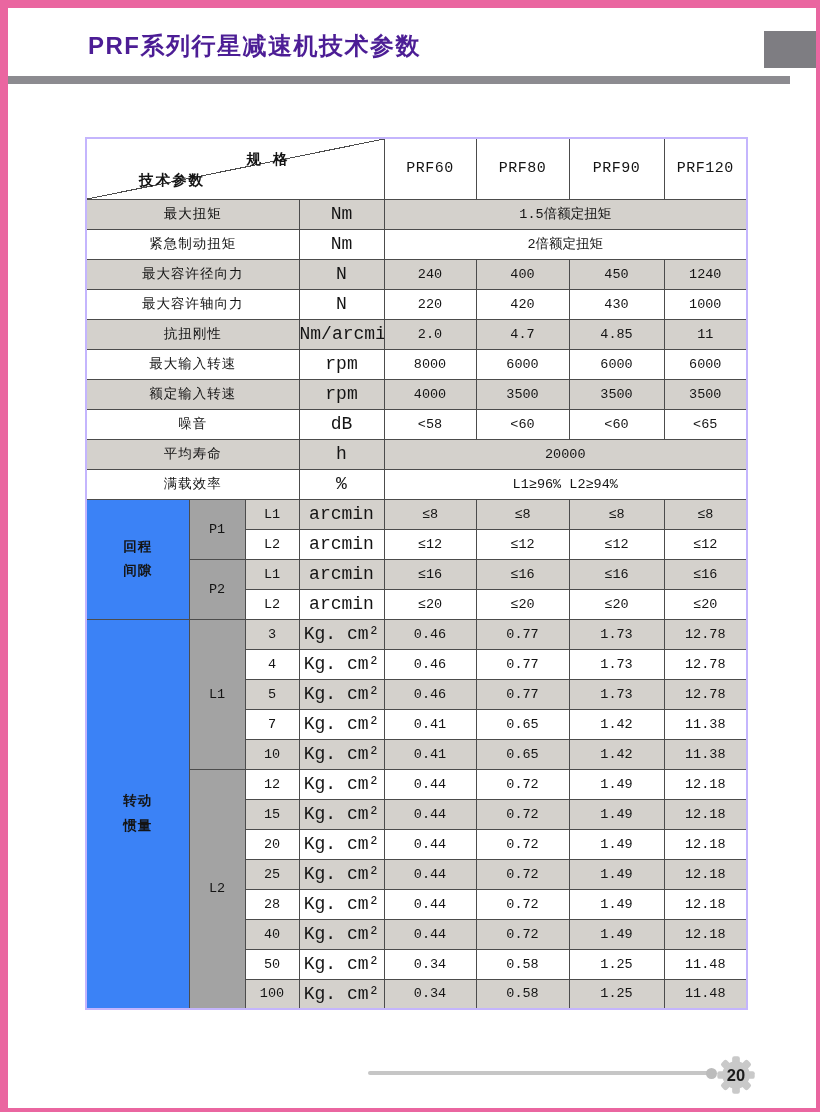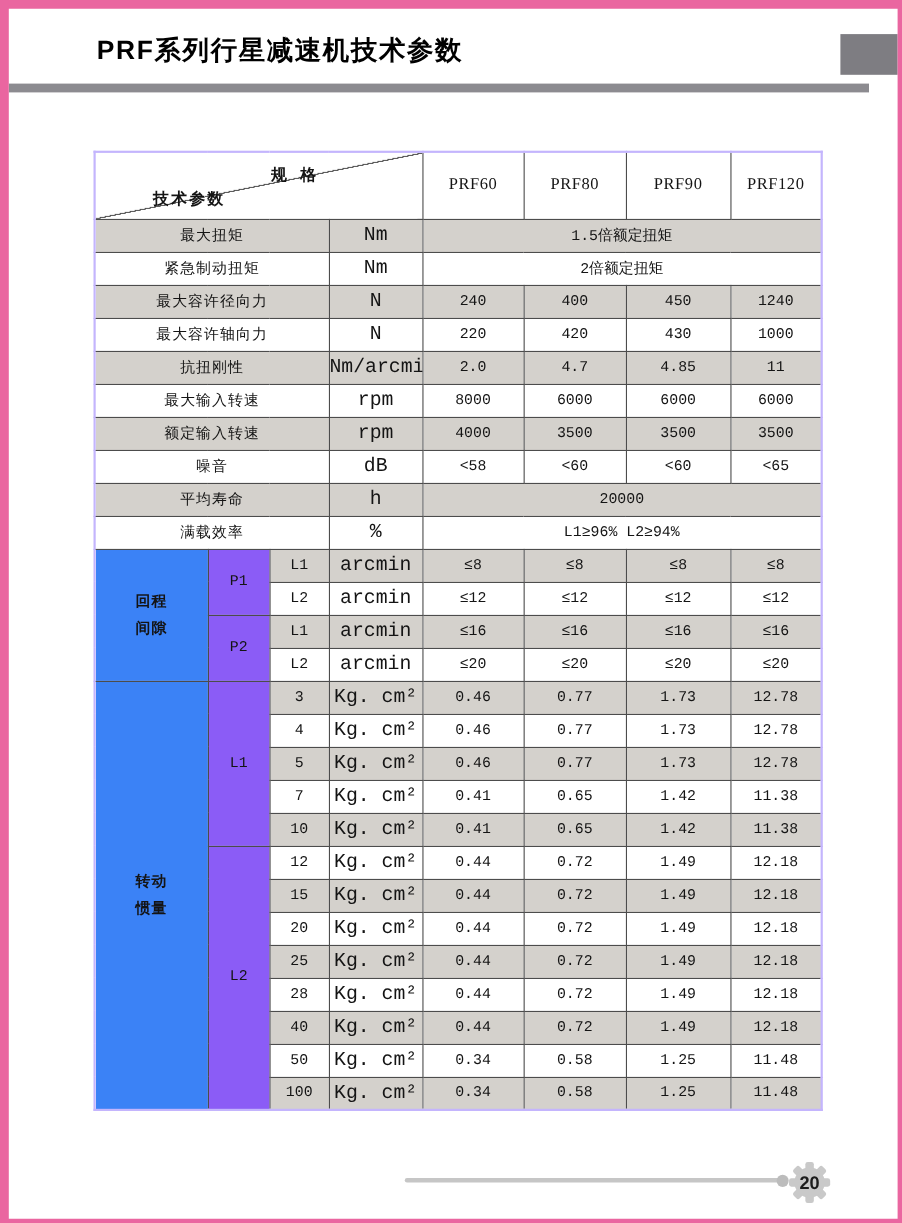--- a/index.html
+++ b/index.html
@@ -2,44 +2,44 @@
 <html><head>
 <meta charset="utf-8">
 <style>
   html,body{margin:0;padding:0;background:#ffffff;}
   .page{position:relative;width:820px;height:1112px;background:#ffffff;overflow:hidden;
         font-family:"Liberation Sans","DejaVu Sans",sans-serif;color:#141414;}
   .frame{position:absolute;inset:0;border:8px solid #ea66a0;border-right-width:4px;
          border-bottom-width:4px;pointer-events:none;z-index:9;}
   
   .title{position:absolute;left:88px;top:30px;margin:0;font-size:24px;font-weight:bold;
-         letter-spacing:1.5px;color:#000000;white-space:nowrap;}
+         letter-spacing:1.5px;color:#4c1d95;white-space:nowrap;}
   .accent-square{position:absolute;left:764px;top:31px;width:52px;height:37px;background:#7e7d82;}
   .header-rule{position:absolute;left:8px;top:76px;width:782px;height:8px;background:#8c8b90;}
   
   table.spec{position:absolute;left:85px;top:137px;width:661px;border-collapse:collapse;
              table-layout:fixed;border:2px solid #c4b5fd;}
   table.spec td, table.spec th{border:1px solid #4c4c4c;padding:0;text-align:center;
              vertical-align:middle;overflow:hidden;}
   thead tr{height:61px;}
   tbody tr{height:30px;}
   col.c-section{width:103px}col.c-group{width:56px}col.c-item{width:54px}col.c-unit{width:85px}
   col.c-m1{width:92px}col.c-m2{width:93px}col.c-m3{width:95px}col.c-m4{width:83px}
   th.model{font-size:15px;font-weight:500;letter-spacing:0.5px;background:#fff;
-           font-family:Liberation Serif, serif;}
+           font-family:Liberation Mono, monospace;}
   td.diag{position:relative;background-image:linear-gradient(to bottom right,
            transparent 49.55%,#4c4c4c 49.55%,#4c4c4c 50.45%,transparent 50.45%);}
   .corner-top{position:absolute;right:92px;top:11px;font-size:14.5px;font-weight:600;letter-spacing:4px;}
   .corner-bottom{position:absolute;left:30px;bottom:9px;font-size:14.5px;font-weight:600;letter-spacing:2px;margin-left:22px;}
   td.label{font-size:13.5px;font-weight:400;letter-spacing:1px;}
   td.num, td.unit, td.group, td.item{font-family:"Liberation Mono","DejaVu Sans Mono",monospace;
            font-size:13.5px;}
   td.unit{font-size:18px;}
   td.section{font-size:13.5px;font-weight:600;letter-spacing:1px;line-height:1.8;background:#3b82f6;}
-  td.group{background:#8b5cf6;}
+  td.group{background:#a3a3a3;}
   .shaded{background:#d4d1cc;}
   
   .footer-rule{position:absolute;left:368px;top:1071px;width:345px;height:4px;
                background:#c6c6c6;border-radius:2px;}
   .footer-dot{position:absolute;left:706px;top:1068px;width:11px;height:11px;
               border-radius:50%;background:#bcbcbc;}
   .gear{position:absolute;left:714px;top:1053px;width:44px;height:44px;}
   .gear text{font-family:"Liberation Sans",sans-serif;}
 </style>
 </head>

